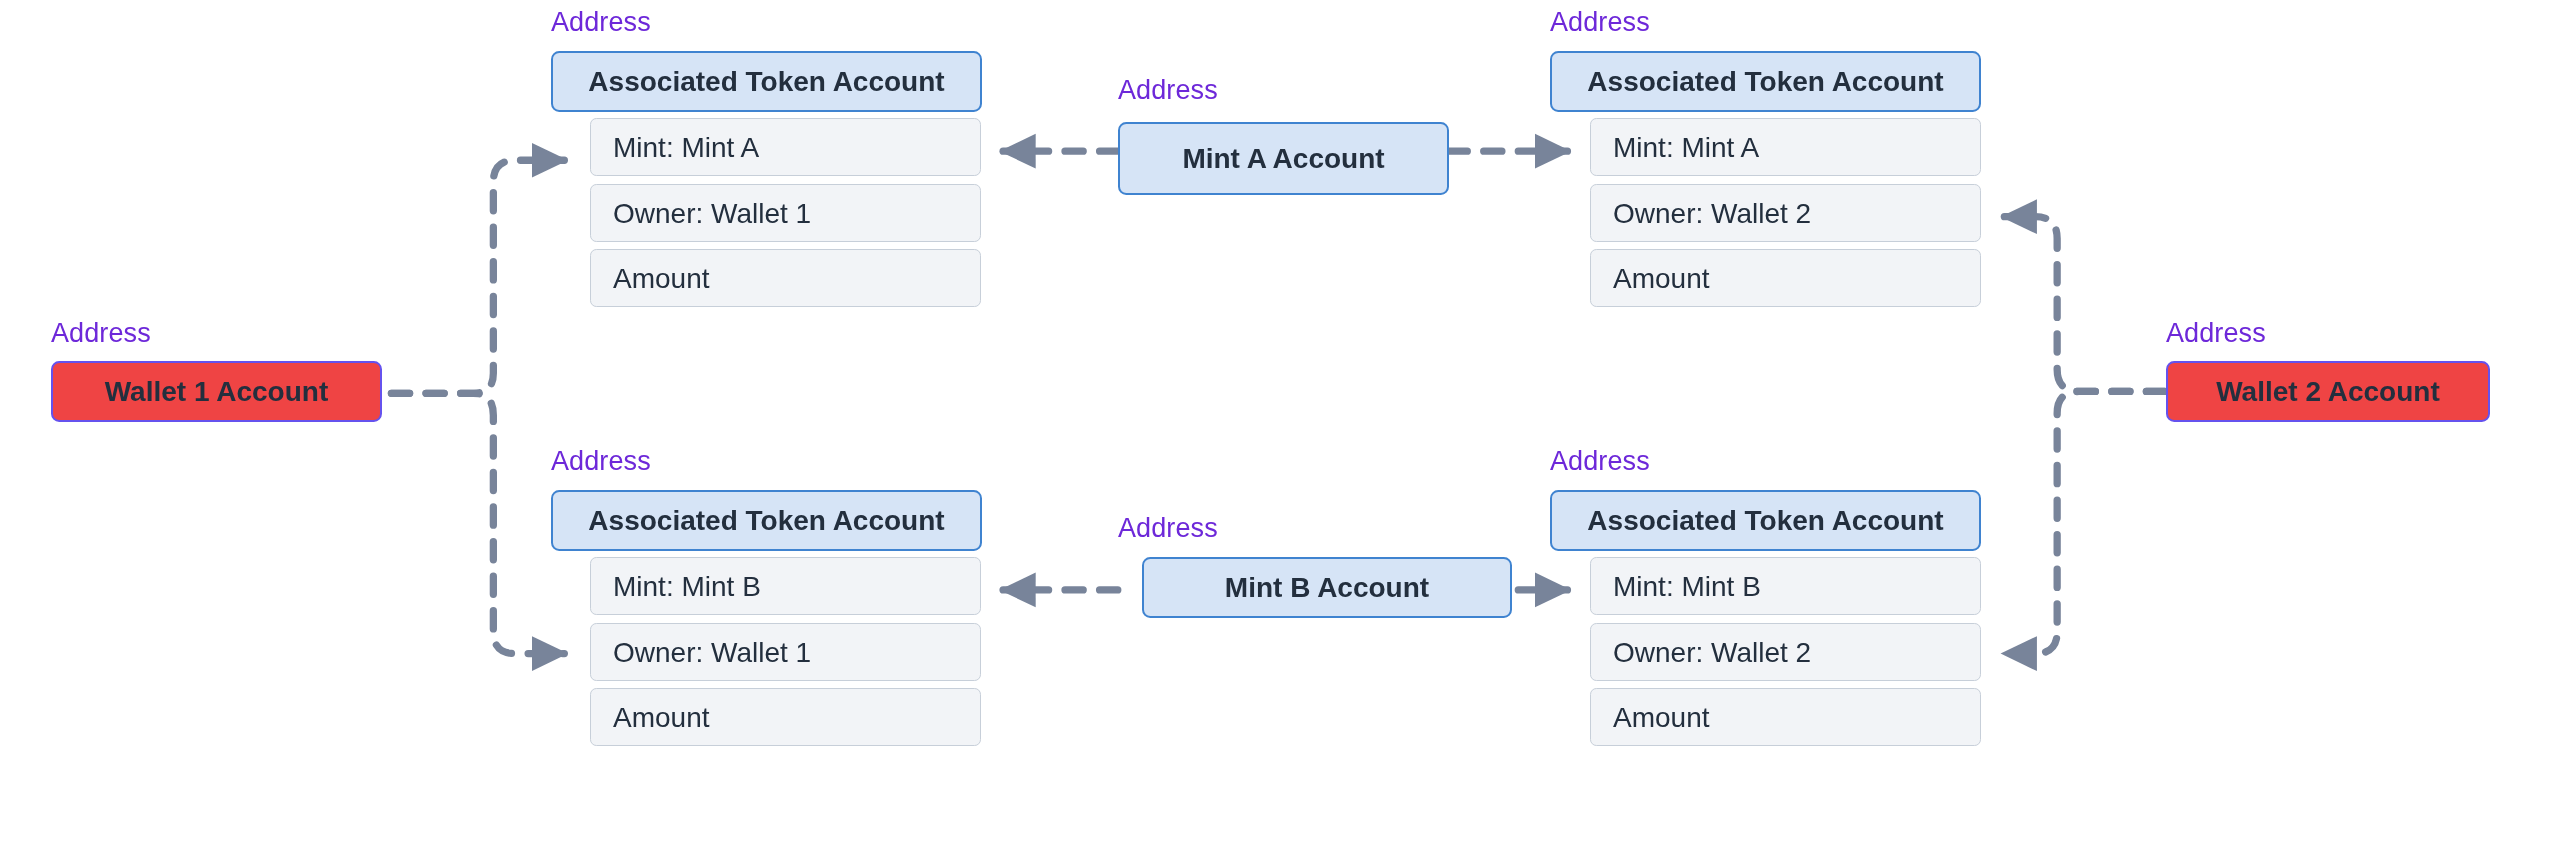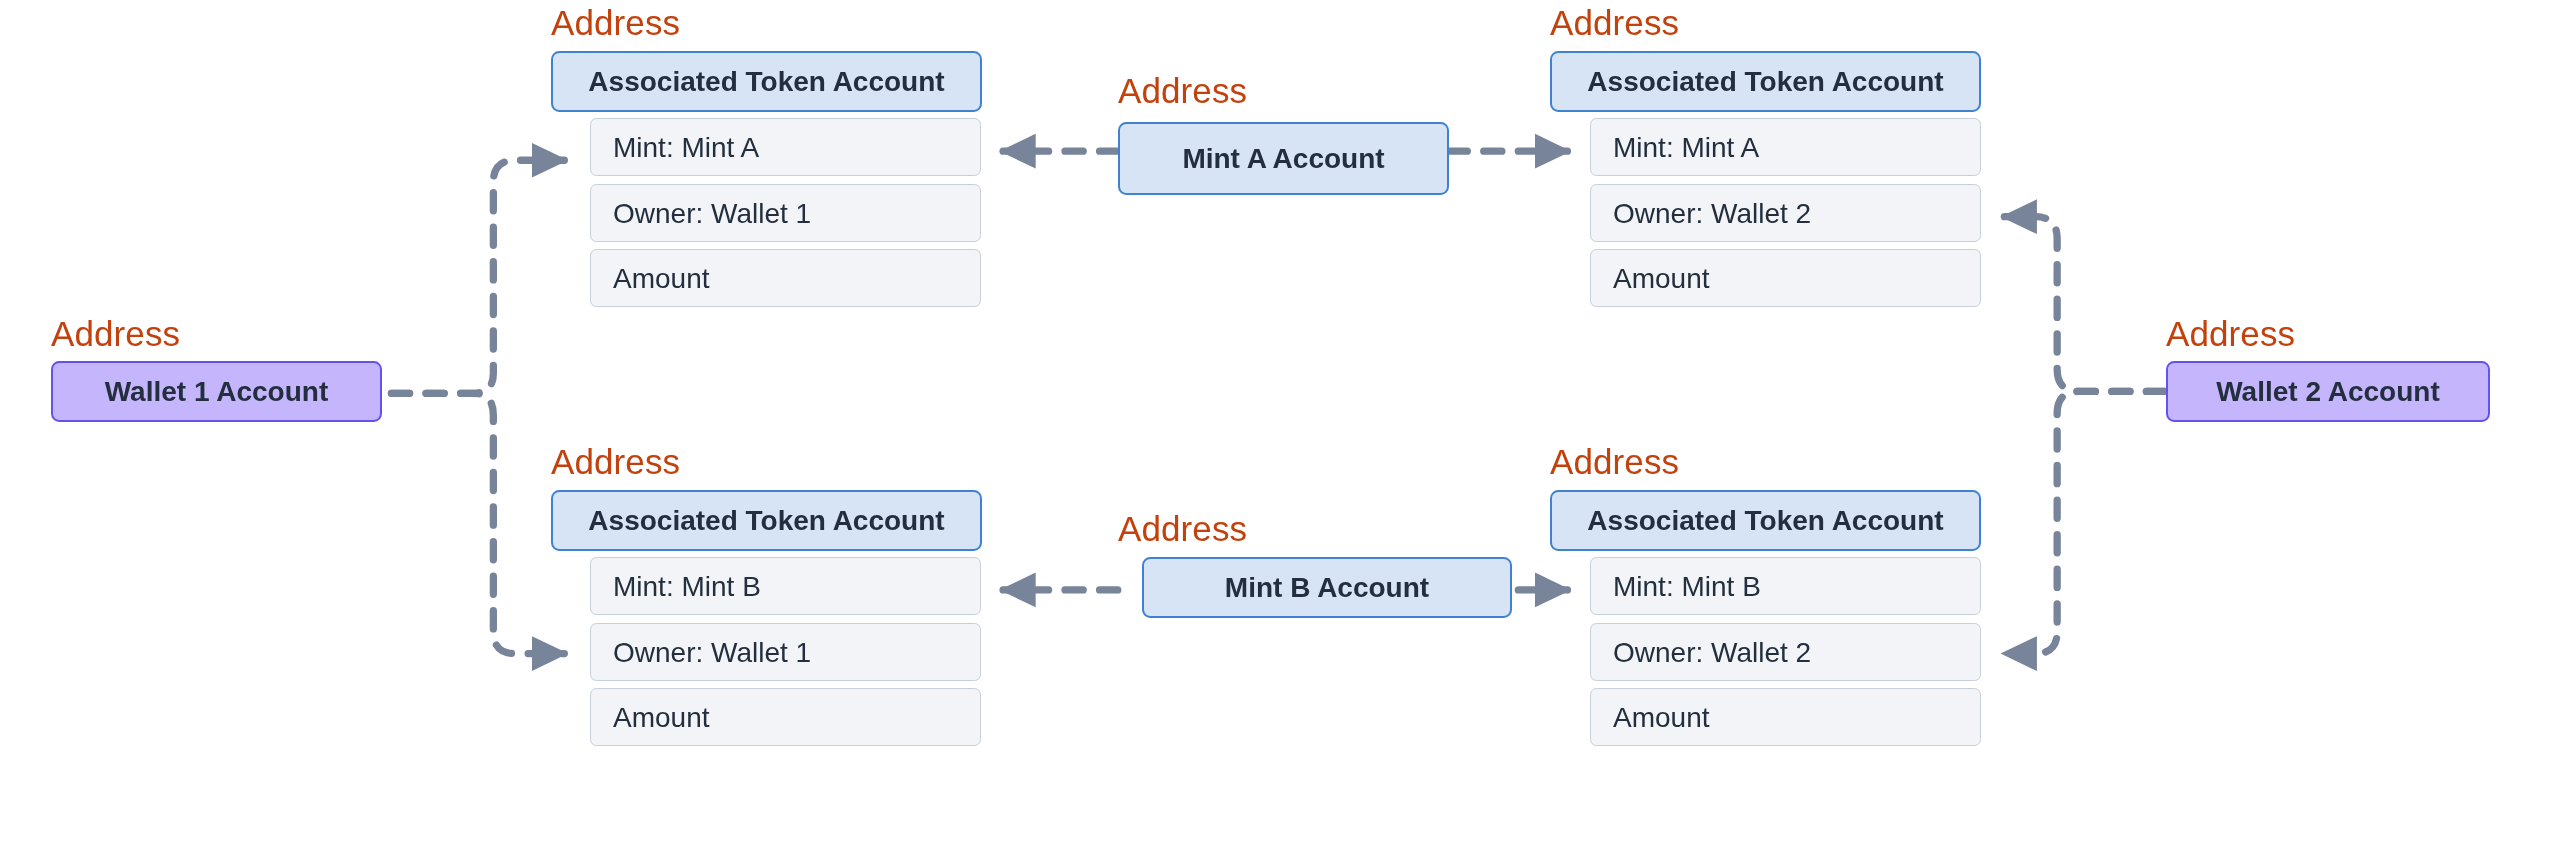--- a/index.html
+++ b/index.html
@@ -31,23 +31,23 @@
   }
 
   
   .node {
     position: absolute;
   }
 
   
   .addr-label {
     position: absolute;
-    font-size: 35px;
+    font-size: 27px;
     line-height: 31px;
-    color: #c2410c;
+    color: #6d28d9;
     white-space: nowrap;
     letter-spacing: 0.1px;
     text-align: right;
   }
 
   
   .acct-box {
     position: absolute;
     box-sizing: border-box;
     display: flex;
@@ -61,21 +61,21 @@
     color: #232f3e;
     white-space: nowrap;
     padding: 0 16.4px;
     font-weight: bold;
   }
   .acct-box.blue {
     background: #d6e4f6;
     border-color: #3f83d0;
   }
   .acct-box.violet {
-    background: #c4b5fd;
+    background: #ef4444;
     border-color: #6552ee;
   }
 
   
   .field-row {
     position: absolute;
     box-sizing: border-box;
     display: flex;
     align-items: center;
     justify-content: flex-start;

